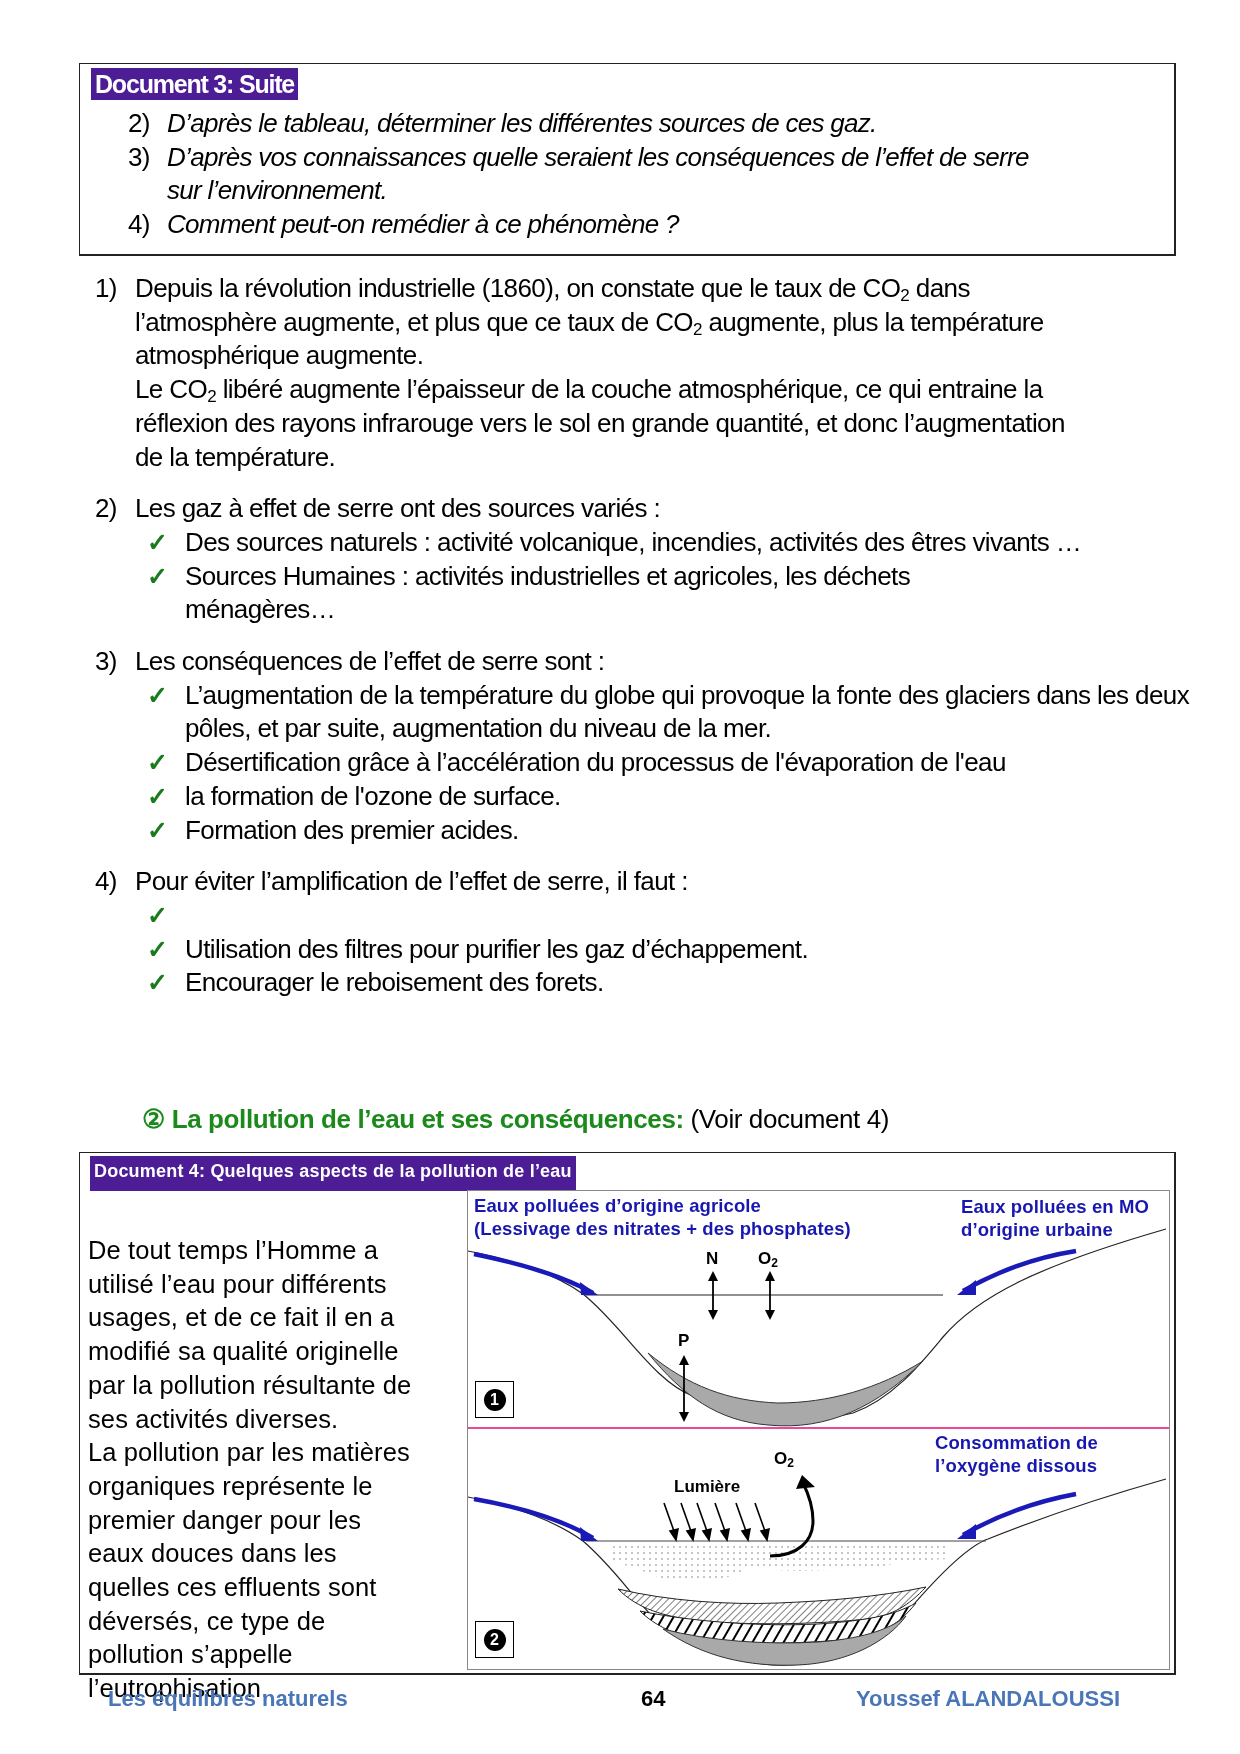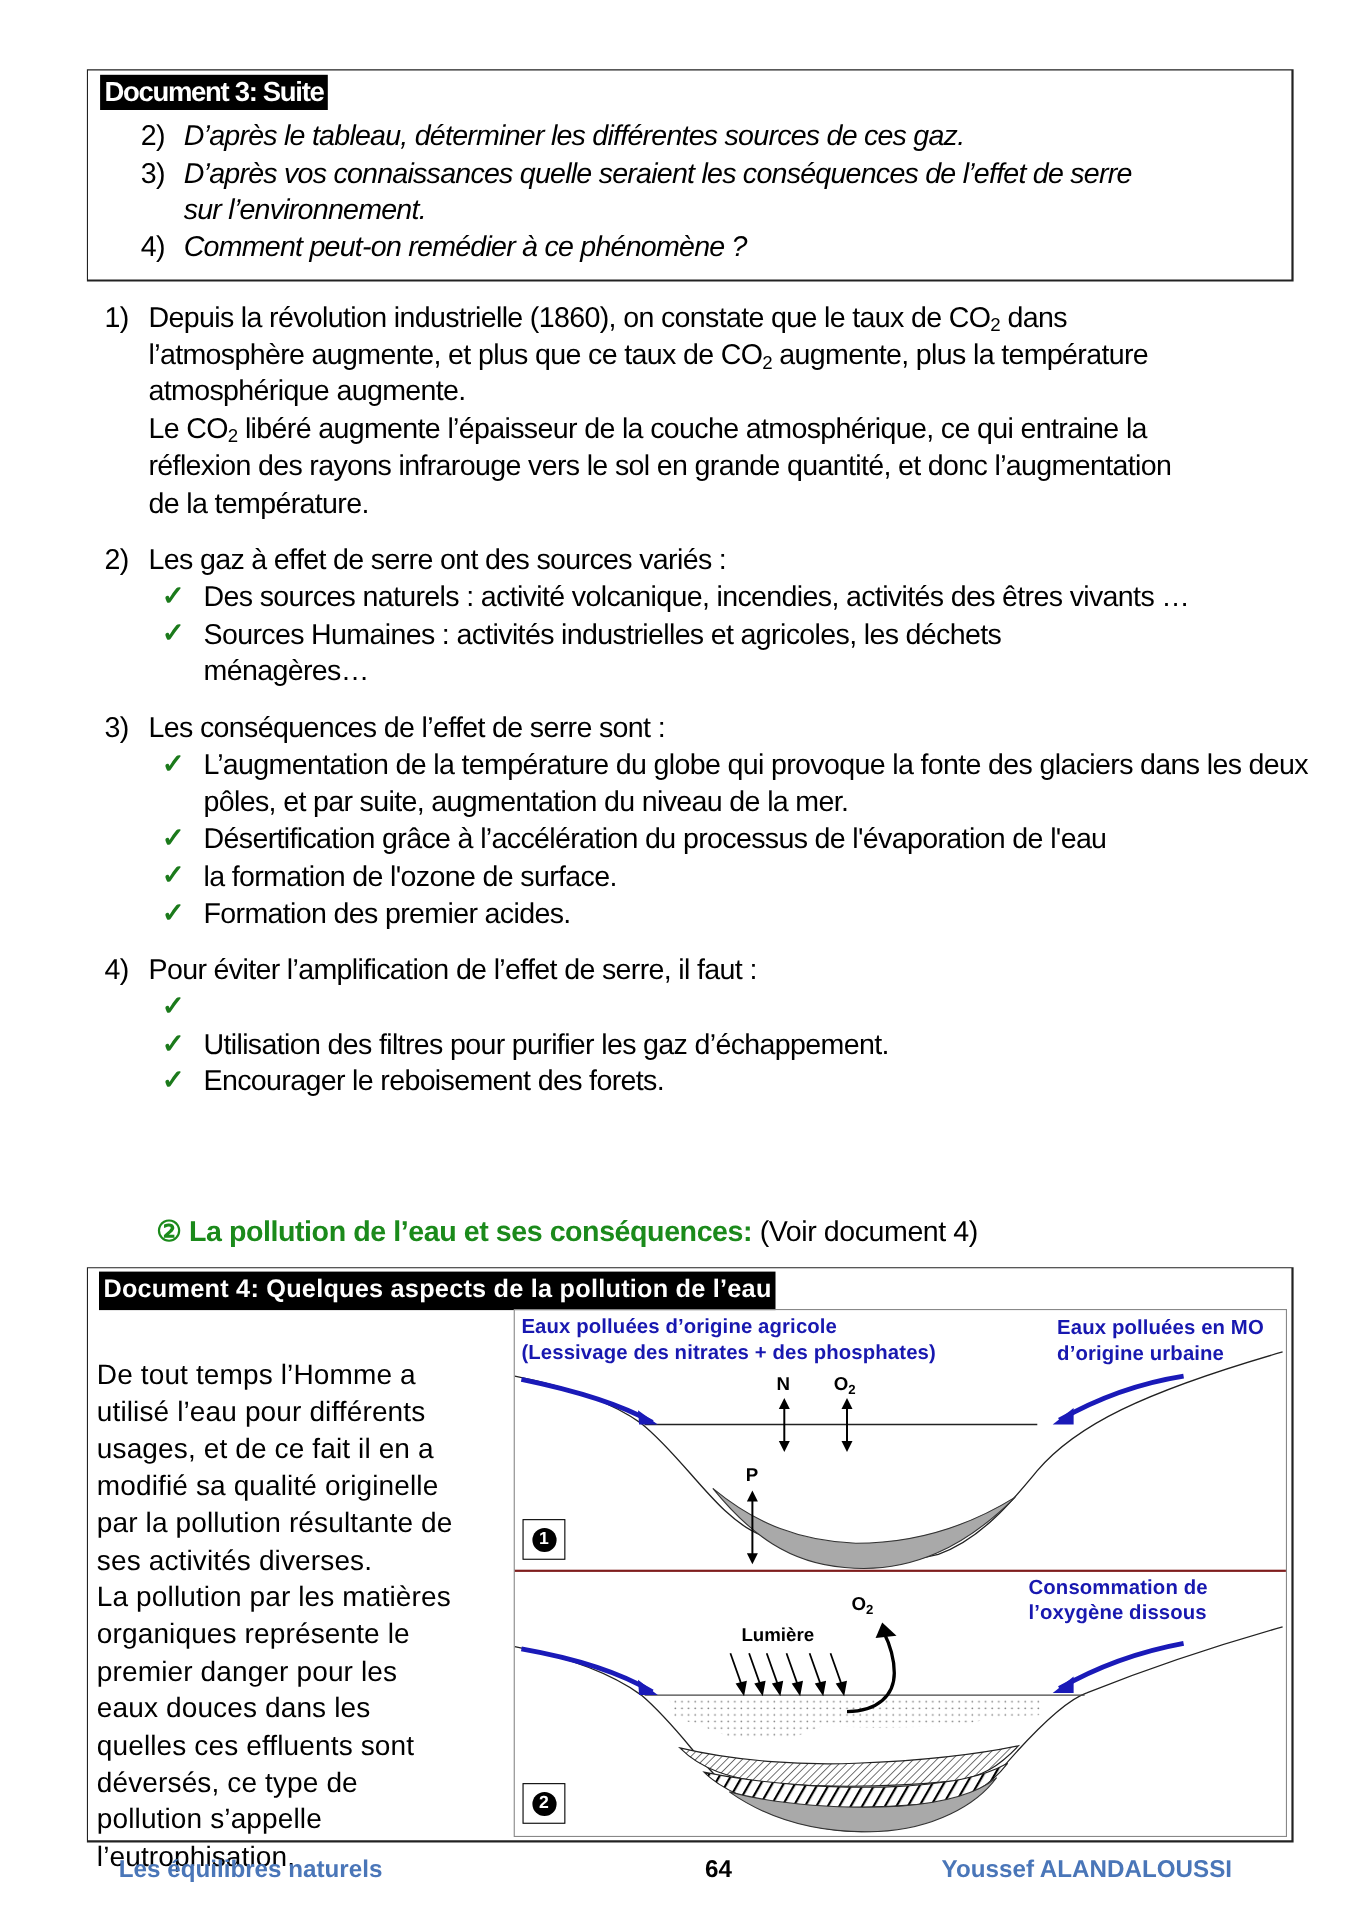--- a/index.html
+++ b/index.html
@@ -2,21 +2,21 @@
 <html><head>
 <meta charset="utf-8">
 <style>
   * { box-sizing: border-box; margin: 0; padding: 0; }
   html, body { width: 1240px; height: 1754px; background: #ffffff; overflow: hidden; }
   body { position: relative; font-family: "Liberation Sans", sans-serif; color: #000; }
   .narrow { font-family: "Liberation Sans Narrow", "Liberation Sans", sans-serif; }
 
   
   #doc3 { position: absolute; left: 79px; top: 63px; width: 1097px; height: 193px; border: 1.5px solid #222; border-bottom-width: 2.5px; border-right-width: 2px; }
-  .doc-title { position: absolute; background: #000000; color: #fff; font-weight: bold; padding: 0 4px; white-space: nowrap; }
+  .doc-title { position: absolute; background: #4c1d95; color: #fff; font-weight: bold; padding: 0 4px; white-space: nowrap; }
   #doc3 .doc-title { left: 11px; top: 4px; height: 32px; line-height: 32px; font-size: 25px; letter-spacing: -1.2px; }
   #doc3 ol { position: absolute; left: 48px; top: 43px; list-style: none; }
   #doc3 li { display: flex; font-size: 26px; line-height: 33.7px; letter-spacing: -0.7px; }
   #doc3 li .num { width: 39px; flex: none; }
   #doc3 li .body { width: 1000px; font-style: italic; }
 
   
   #answers { position: absolute; left: 95px; top: 272px; width: 1100px; }
   .q { position: relative; margin-bottom: 18px; }
   .q-line { display: flex; font-size: 26px; line-height: 33.7px; letter-spacing: -0.6px; }
@@ -26,27 +26,27 @@
   .check-mark { width: 38px; flex: none; color: #1b7a1b; font-weight: bold; font-size: 25px; }
   .check-text { flex: 1; padding-right: 20px; }
   sub { font-size: 17px; line-height: 0; vertical-align: -4px; }
 
   
   #heading2 { position: absolute; left: 142px; top: 1102px; font-size: 26px; line-height: 34px; white-space: nowrap; letter-spacing: -0.4px; }
   #heading2 .green { color: #1b8a1b; font-weight: bold; }
 
   
   #doc4 { position: absolute; left: 79px; top: 1152px; width: 1097px; height: 523px; border: 1.5px solid #222; border-bottom-width: 2.5px; border-right-width: 2px; }
-  #doc4 .doc-title { left: 10px; top: 3px; height: 35px; line-height: 31px; font-size: 23px; letter-spacing: 0.2px; }
+  #doc4 .doc-title { left: 10px; top: 3px; height: 35px; line-height: 31px; font-size: 18px; letter-spacing: 0.2px; }
   #doc4-text { position: absolute; left: 8px; top: 39px; width: 380px; font-size: 25.5px; line-height: 33.7px; letter-spacing: 0.1px; }
   #doc4-text p { white-space: pre-line; margin-top: 42px; }
 
   #diagram { position: absolute; left: 387px; top: 37px; width: 703px; height: 480px; border: 1.5px solid #888; }
   .panel { position: absolute; left: 0; width: 100%; }
-  #panel1 { top: 0; height: 238px; border-bottom: 2px solid #7f1d1d; }
+  #panel1 { top: 0; height: 238px; border-bottom: 2px solid #ec4899; }
   #panel2 { top: 240px; height: 238px; }
   .panel svg { position: absolute; left: 0; top: 0; }
   .blue-label { position: absolute; color: #1818b0; font-weight: bold; font-size: 18.5px; line-height: 23px; white-space: nowrap; letter-spacing: 0.1px; }
   .blk-label { position: absolute; color: #000; font-weight: bold; font-size: 17px; white-space: nowrap; }
   .num-box { position: absolute; width: 39px; height: 37px; border: 1.5px solid #000; background: #fff; display: flex; align-items: center; justify-content: center; }
   .num-circle { width: 22px; height: 22px; border-radius: 50%; background: #000; color: #fff; font-weight: bold; font-size: 16px; display: flex; align-items: center; justify-content: center; }
 
   
   #footer { position: absolute; left: 0; top: 1686px; width: 1240px; height: 30px; font-size: 22px; font-weight: bold; }
   #footer .left { position: absolute; left: 108px; color: #4a76b8; }

